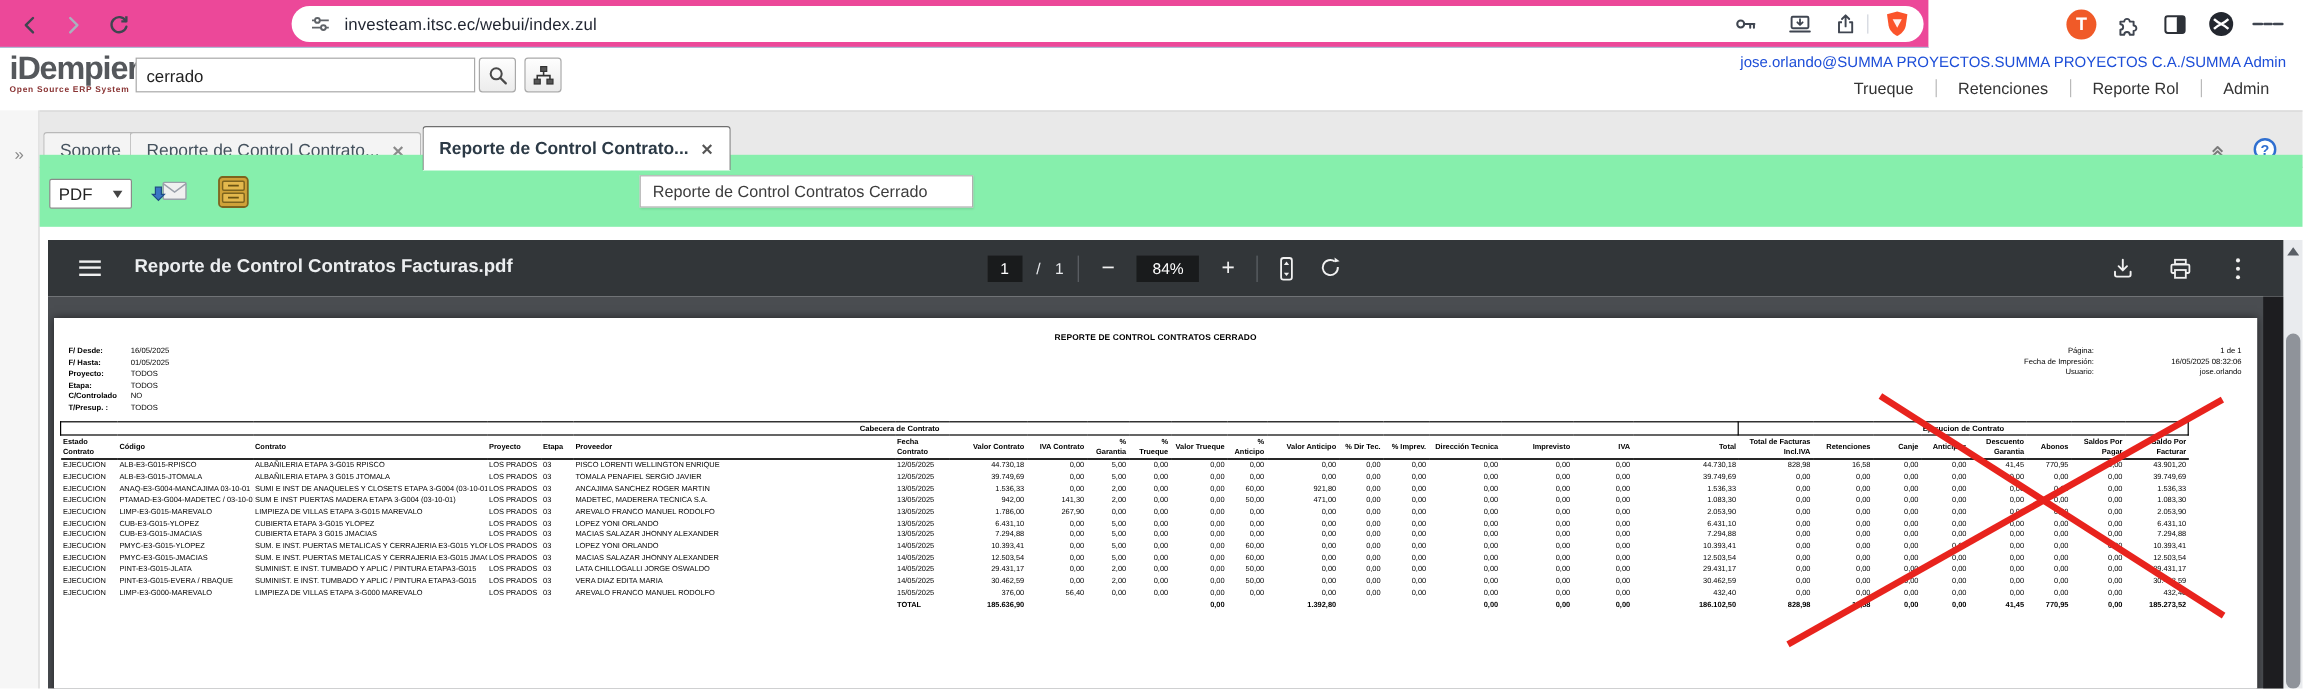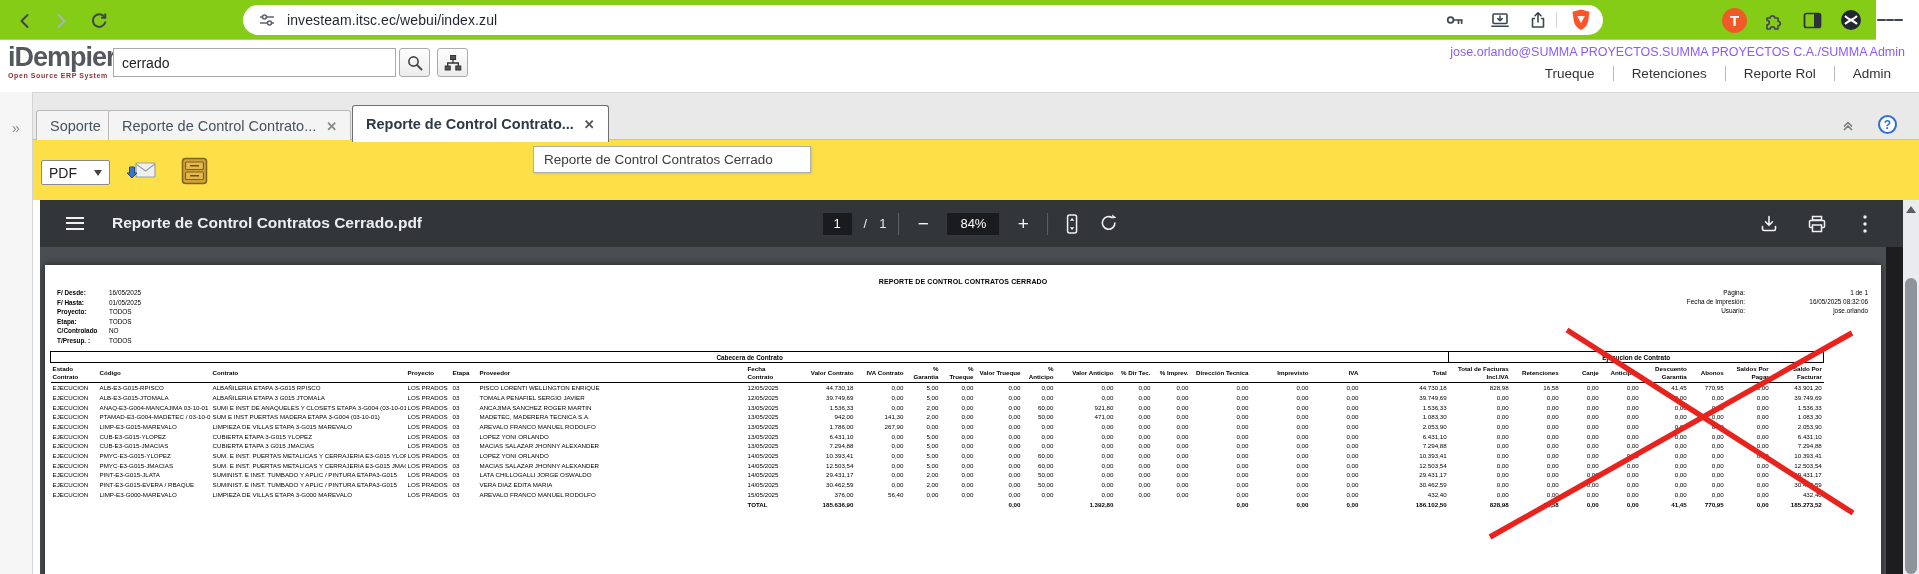--- a/index.html
+++ b/index.html
@@ -1,55 +1,55 @@
 <!DOCTYPE html>
 <html><head>
 <meta charset="utf-8">
 <style>
   * { margin:0; padding:0; box-sizing:border-box; }
   body { font-family:"Liberation Sans", sans-serif; }
   .screen { position:relative; width:1919px; height:574px; overflow:hidden; background:#fff; }
 
   
-  .chrome { position:absolute; left:0; top:0; width:1876px; height:40px; background:#84cc16; border-bottom:1px solid #aebdd6; }
+  .chrome { position:absolute; left:0; top:0; width:1607px; height:40px; background:#ec4899; border-bottom:1px solid #aebdd6; }
   .chrome .navbtn { position:absolute; top:8px; width:26px; height:26px; border:none; background:transparent; display:flex; align-items:center; justify-content:center; border-radius:50%; cursor:pointer; }
   .url-pill { position:absolute; left:243px; top:5px; width:1360px; height:30px; background:#fff; border-radius:15px; display:flex; align-items:center; }
   .url-text { position:absolute; left:44px; top:0; line-height:30px; font-size:14px; color:#1f2430; letter-spacing:.1px; white-space:nowrap; }
   .pill-icon { position:absolute; top:4px; width:24px; height:22px; display:flex; align-items:center; justify-content:center; background:none; border:none; cursor:pointer; }
   .pill-div { position:absolute; left:1313px; top:7px; width:1px; height:16px; background:#d0d4dc; }
   .chrome-right { position:absolute; top:7px; display:flex; align-items:center; gap:13px; left:1722px; }
   .ext-circle { width:25px; height:25px; border-radius:50%; background:#f05a28; color:#fff; font-weight:bold; font-size:15px; display:flex; align-items:center; justify-content:center; border:none; cursor:pointer; }
   .iconbtn { background:none; border:none; width:26px; height:26px; display:flex; align-items:center; justify-content:center; cursor:pointer; }
   .menu-bars span { display:block; width:18px; height:2px; background:#3f4550; margin:3px 0; border-radius:1px; }
 
   
   .app-header { position:absolute; left:0; top:41px; width:1919px; height:51px; background:#fff; }
   .logo { position:absolute; left:8px; top:1px; cursor:default; }
   .logo-main { font-size:27px; font-weight:bold; letter-spacing:-1px; color:#55585c; line-height:30px; }
   .logo-sub { font-size:7px; font-weight:bold; color:#8a3434; letter-spacing:.6px; }
   .search-input { position:absolute; left:113px; top:7px; width:283px; height:29px; border:1px solid #a9a9a9; font-size:14px; padding:0 8px; color:#222; font-family:"Liberation Sans",sans-serif; }
   .sq-btn { position:absolute; top:7px; width:31px; height:29px; background:linear-gradient(#fefefe,#ececec); border:1px solid #a9a9a9; border-radius:3px; display:flex; align-items:center; justify-content:center; cursor:pointer; }
-  .user-line { position:absolute; right:14px; top:4px; font-size:12.5px; color:#8b5cf6; white-space:nowrap; }
+  .user-line { position:absolute; right:14px; top:4px; font-size:12.5px; color:#1d4ed8; white-space:nowrap; }
   .app-links { position:absolute; right:10px; top:25px; display:flex; font-size:13.5px; color:#333; }
   .app-links a { color:#333; text-decoration:none; padding:0 18px; cursor:pointer; white-space:nowrap; }
   .app-links a + a { border-left:1px solid #b9b9b9; }
 
   
   .west-strip { position:absolute; left:0; top:92px; width:33px; height:482px; background:#f6f6f6; border-right:1px solid #d4d4d4; }
   .west-strip .chev { display:block; margin:28px auto 0; color:#8a8a8a; font-size:14px; text-align:center; cursor:pointer; }
   .tabstrip { position:absolute; left:33px; top:92px; width:1886px; height:48px; background:#e9e9e9; border-top:1px solid #d6d6d6; border-bottom:1px solid #c2c2c2; }
   .tab { position:absolute; top:17px; height:31px; display:flex; align-items:center; padding:0 13px; background:#f4f4f4; border:1px solid #b9b9b9; border-bottom:none; border-radius:3px 3px 0 0; font-size:14.5px; color:#45525e; cursor:pointer; white-space:nowrap; }
   .tab .x { margin-left:10px; color:#8a8a8a; font-weight:bold; font-size:13px; cursor:pointer; }
   .tab.active { top:12px; height:37px; background:#fff; border:1px solid #6f6f6f; border-bottom:none; font-weight:bold; color:#2c3a46; z-index:5; }
   .tab.active .x { color:#555; }
   .strip-icons { position:absolute; right:22px; top:22px; display:flex; align-items:center; gap:22px; }
   .help-circle { width:19px; height:19px; border-radius:50%; border:2px solid #2f6fd0; color:#2f6fd0; font-weight:bold; font-size:12px; background:#fff; display:flex; align-items:center; justify-content:center; cursor:pointer; }
 
   
-  .report-toolbar { position:absolute; left:33px; top:140px; width:1886px; height:60px; background:#fde047; }
+  .report-toolbar { position:absolute; left:33px; top:129px; width:1886px; height:60px; background:#86efac; }
   .fmt-select { position:absolute; left:8px; top:20px; width:69px; height:25px; border:1px solid #8a8a8a; border-radius:2px; background:#fff; font-size:14px; color:#222; display:flex; align-items:center; padding:0 7px; cursor:pointer; }
   .fmt-select .car { margin-left:auto; width:0; height:0; border-left:4.5px solid transparent; border-right:4.5px solid transparent; border-top:6px solid #444; }
   .tb-icon { position:absolute; top:17px; background:none; border:none; cursor:pointer; }
 
   
   .tooltip { position:absolute; left:533px; top:146px; width:278px; height:27px; background:#fff; border:1px solid #b0b0b0; font-size:13.5px; color:#3c3c3c; line-height:25px; padding-left:10px; z-index:40; box-shadow:1px 1px 2px rgba(0,0,0,.12); }
 
   
   .pdf { position:absolute; left:40px; top:200px; width:1863px; height:374px; }
   .pdf-toolbar { position:absolute; left:0; top:0; width:100%; height:47px; background:#323639; color:#f1f1f1; }
@@ -261,21 +261,21 @@
 
   <div class="tooltip">Reporte de Control Contratos Cerrado</div>
 
   <div class="pdf">
     <div class="pdf-toolbar">
       <button class="pdf-menu">
           <span></span>
           <span></span>
           <span></span>
         </button>
-      <div class="pdf-title">Reporte de Control Contratos Cerrado.pdf</div>
+      <div class="pdf-title">Reporte de Control Contratos Facturas.pdf</div>
       <div class="pdf-center">
         <input class="dk-box page-box" readonly="" value="1" style="">
         <span class="pdf-sep">/</span>
         <span class="pdf-sep">1</span>
         <span class="vdiv"></span>
         <button class="pdf-btn pm">−</button>
         <span class="dk-box zoom-box">84%</span>
         <button class="pdf-btn pm">+</button>
         <span class="vdiv"></span>
         <button class="pdf-btn">

